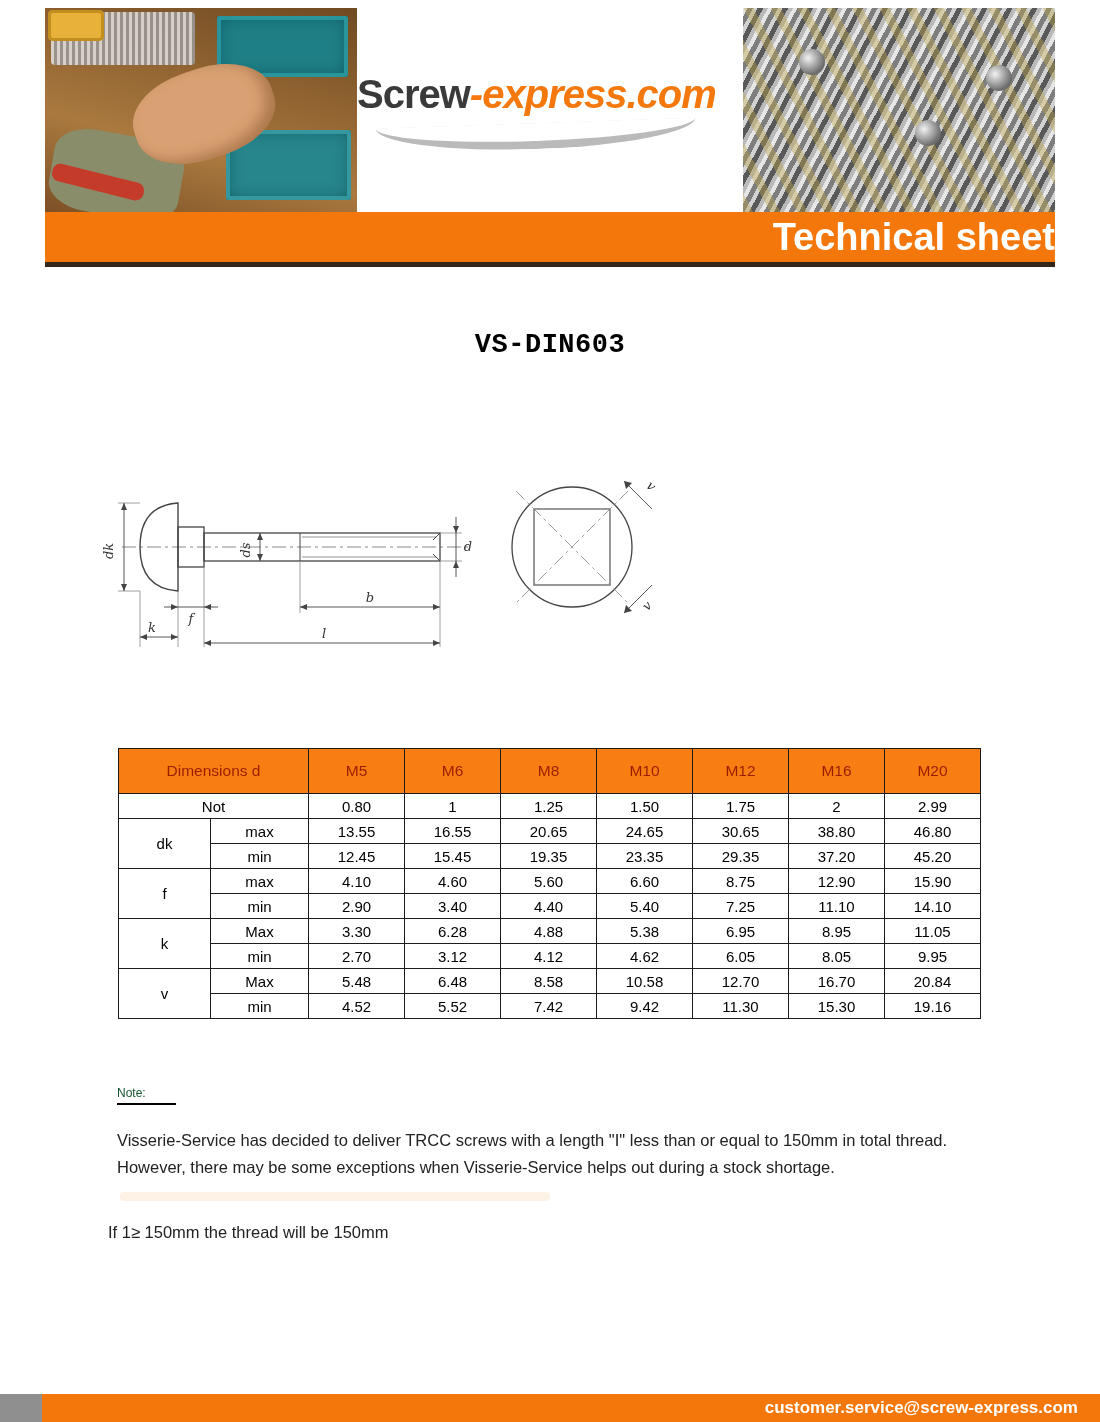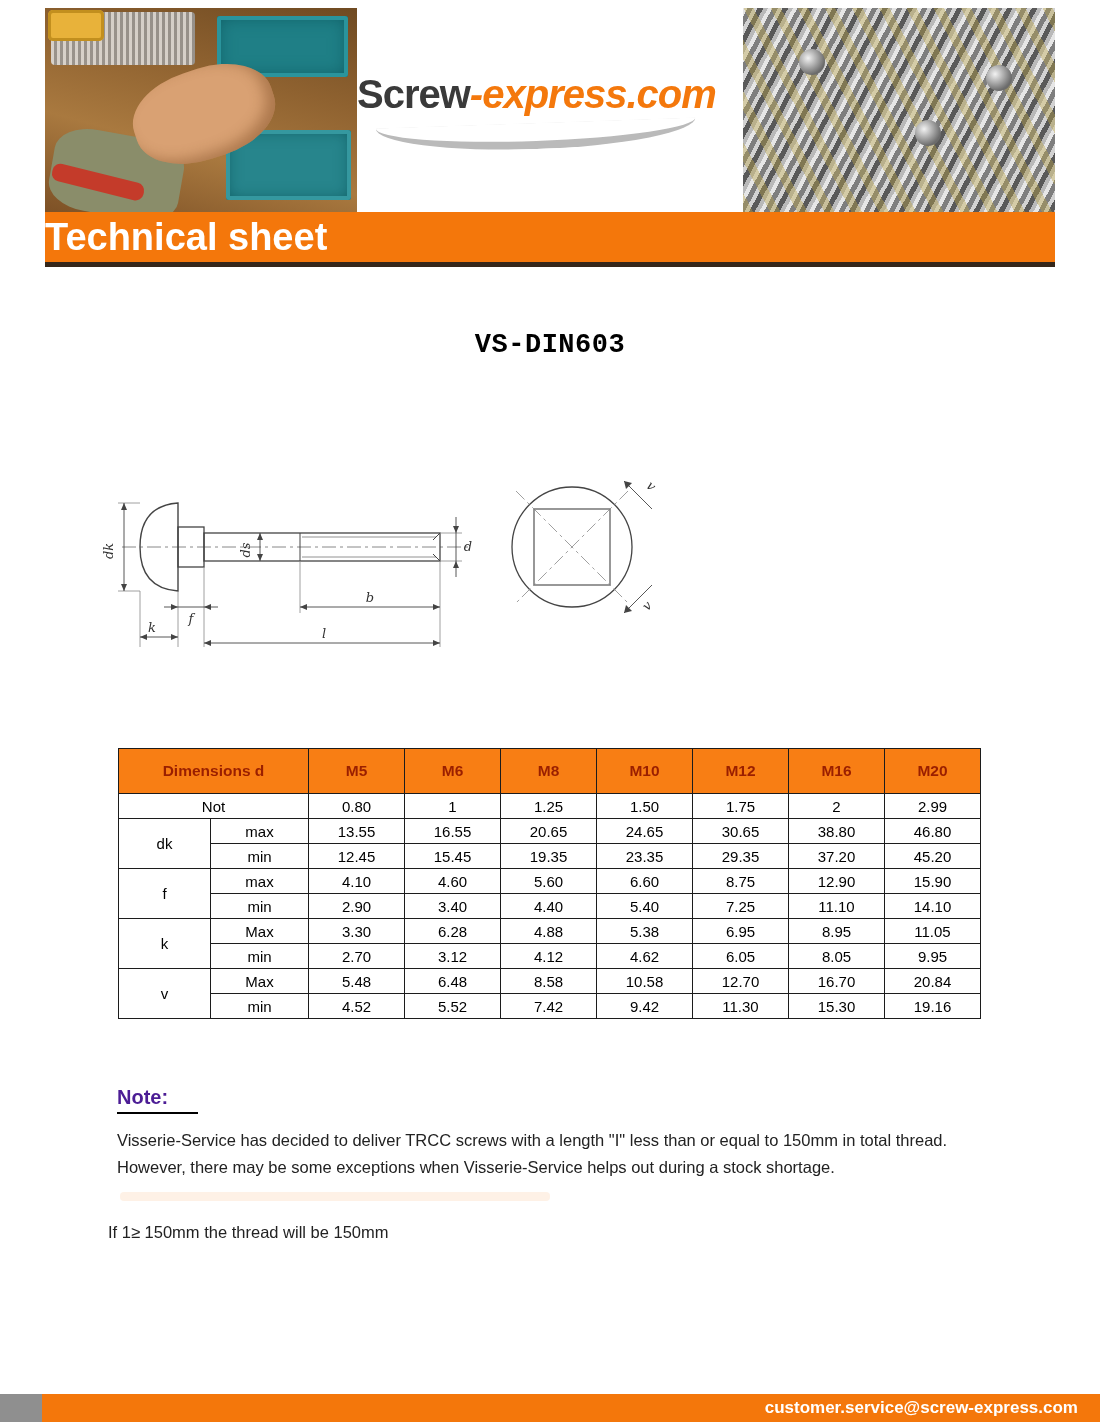--- a/index.html
+++ b/index.html
@@ -36,43 +36,43 @@
   .logo { position:absolute; left:357px; top:72px; width:357px; text-align:center; }
   .logo-text { font-size:40px; font-weight:bold; letter-spacing:-1px; white-space:nowrap; }
   .logo-dark { color:#3a3a3a; }
   .logo-orange { color:#F4780C; font-style:italic; }
   .logo-swoosh { margin:6px auto 0; width:320px; height:26px;
                  border-bottom:8px solid #a9a9a9; border-radius:0 0 50% 50% / 0 0 100% 100%;
                  transform:rotate(-2deg); opacity:.8; }
 
   .banner { position:absolute; left:45px; right:45px; top:212px; height:55px;
             background:#F4770B; border-bottom:5px solid #35261a;
-            display:flex; align-items:center; justify-content:flex-start; }
+            display:flex; align-items:center; justify-content:flex-end; }
   .banner-text { color:#ffffff; font-size:38px; font-weight:bold; letter-spacing:0px; }
 
   
   .doc-title { position:absolute; top:330px; left:0; width:100%; text-align:center;
                font-family:Liberation Mono, monospace; font-weight:bold; font-size:27px; color:#000; letter-spacing:.5px; }
   .articles { position:absolute; left:117px; top:419px; font-size:17px; color:#2e2e2e; }
 
   .diagram { position:absolute; left:100px; top:455px; }
   .diagram svg text { font-family:"DejaVu Serif", serif; font-style:italic; font-size:13px; fill:#333; }
 
   
   .spec { position:absolute; left:118px; top:748px; border-collapse:collapse;
           font-size:15px; color:#000; table-layout:fixed; }
   .spec th, .spec td { border:1px solid #1c1c1c; text-align:center; vertical-align:middle;
                        padding:0 2px; overflow:hidden; }
-  .spec th { height:45px; background:#F87E14; color:#9A1F00; font-weight:bold; font-size:15.5px; }
+  .spec th { height:45px; background:#F87E14; color:#9A1F00; font-weight:normal; font-size:15.5px; }
   .spec td { height:25px; background:#ffffff; }
   .spec .grp { font-size:15px; }
 
   
-  .note-label { position:absolute; left:117px; top:1086px; font-size:20px; color:#4c1d95;
-                border-bottom:2px solid #000; padding:0 30px 3px 0;font-weight:bold; }
+  .note-label { position:absolute; left:117px; top:1086px; font-size:12px; color:#14532d;
+                border-bottom:2px solid #000; padding:0 30px 3px 0; }
   .note-para { position:absolute; left:117px; top:1127px; width:866px; font-size:16.5px;
                line-height:1.62; color:#222; }
   .faded-artifact { position:absolute; left:120px; top:1192px; width:430px; height:9px;
                     background:#F4770B; opacity:.10; border-radius:4px; }
   .note-cond { position:absolute; left:108px; top:1223px; font-size:16.5px; color:#222; }
 
   
   .footer { position:absolute; left:0; bottom:0; width:1100px; height:28px; background:#F4770B;
             display:flex; align-items:center; justify-content:flex-end; padding-right:22px; }
   .footer-gray { position:absolute; left:0; top:0; width:42px; height:100%; background:#8f8f8f; }

